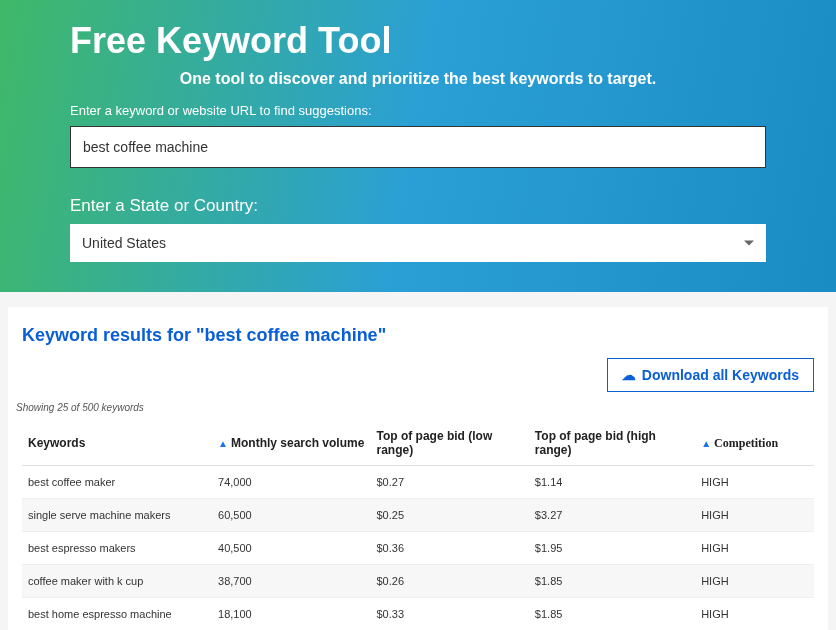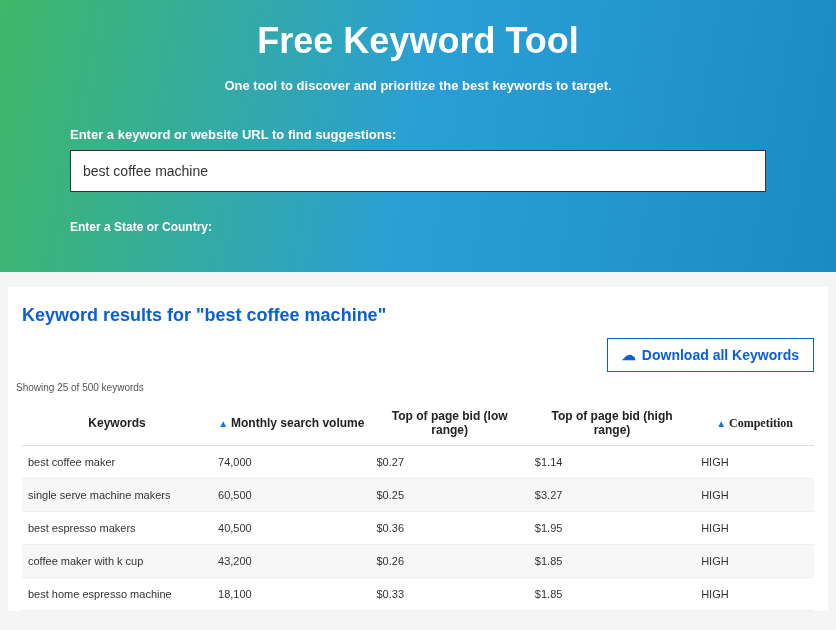--- a/index.html
+++ b/index.html
@@ -7,34 +7,33 @@
       font-family: -apple-system, BlinkMacSystemFont, "Segoe UI", Arial, sans-serif;
       background: #f5f5f5;
       width: 836px;
     }
     .hero {
       background: linear-gradient(100deg, #3fb868 0%, #2a9fd6 50%, #1a8cc4 100%);
       padding: 20px 70px 30px;
       color: #fff;
     }
     .hero-title {
-      text-align: center;
       font-size: 36px;
       font-weight: 800;
-      margin-bottom: 16px;
+      margin-bottom: 8px;
     }
     .hero-subtitle {
       text-align: center;
-      font-size: 13px;
+      font-size: 16px;
       font-weight: 600;
-      margin-bottom: 34px;
+      margin-bottom: 15px;
     }
     .label {
       font-size: 13px;
-      font-weight: 700;
+      font-weight: 400;
       margin-bottom: 8px;
     }
     .keyword-input {
       width: 100%;
       height: 42px;
       border: 1px solid #333;
       background: #fff;
       padding: 0 12px;
       font-size: 14px;
       color: #333;
@@ -108,24 +107,25 @@
       display: flex;
       align-items: center;
       gap: 6px;
     }
     .cloud-icon { font-size: 14px; }
     .showing {
       font-size: 10px;
       color: #555;
       margin-bottom: 8px;
       margin-left: -6px;
+      font-style: italic;
     }
     .table { width: 100%; border-collapse: collapse; }
     .table th {
-      text-align: center;
+      text-align: left;
       font-size: 12px;
       font-weight: 700;
       color: #222;
       padding: 8px 6px;
       border-bottom: 1px solid #e0e0e0;
     }
     .table td {
       font-size: 11px;
       color: #333;
       padding: 10px 6px;
@@ -152,21 +152,27 @@
 <div class="hero">
   <h1 class="hero-title">Free Keyword Tool</h1>
   <p class="hero-subtitle">One tool to discover and prioritize the best keywords to target.</p>
 
   <div class="label">Enter a keyword or website URL to find suggestions:</div>
   <input class="keyword-input" type="text" value="best coffee machine" style="">
 
 
   <div class="refine-row">
     <div style="flex:1">
-      <div class="label" style="font-size:12px;font-weight:700">Enter a State or Country:</div>
+      <div class="label" style="font-size:17px;font-weight:400">Enter a State or Country:</div>
+      <div class="select-wrap">
+        <div class="select">
+          <span>United States</span>
+        </div>
+        <span class="select-caret"></span>
+      </div>
     </div>
   </div>
 </div>
 
 <div class="results-panel">
   <h2 class="results-title">
     <span>Keyword results for "</span><span>best coffee machine</span><span>"</span>
   </h2>
 
   <div class="download-row">
@@ -209,21 +215,21 @@
         </tr>
         <tr>
           <td>best espresso makers</td>
           <td>40,500</td>
           <td>$0.36</td>
           <td>$1.95</td>
           <td>HIGH</td>
         </tr>
         <tr>
           <td>coffee maker with k cup</td>
-          <td>43,200</td>
+          <td>38,700</td>
           <td>$0.26</td>
           <td>$1.85</td>
           <td>HIGH</td>
         </tr>
         <tr>
           <td>best home espresso machine</td>
           <td>18,100</td>
           <td>$0.33</td>
           <td>$1.85</td>
           <td>HIGH</td>

